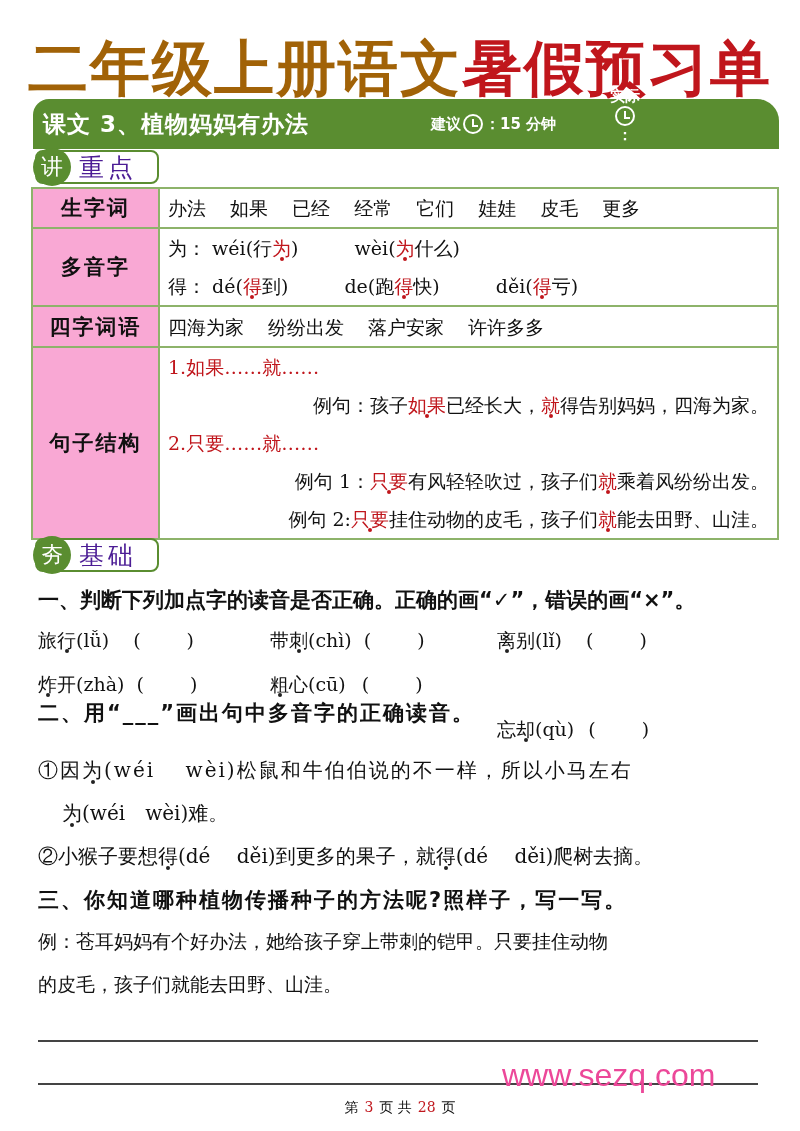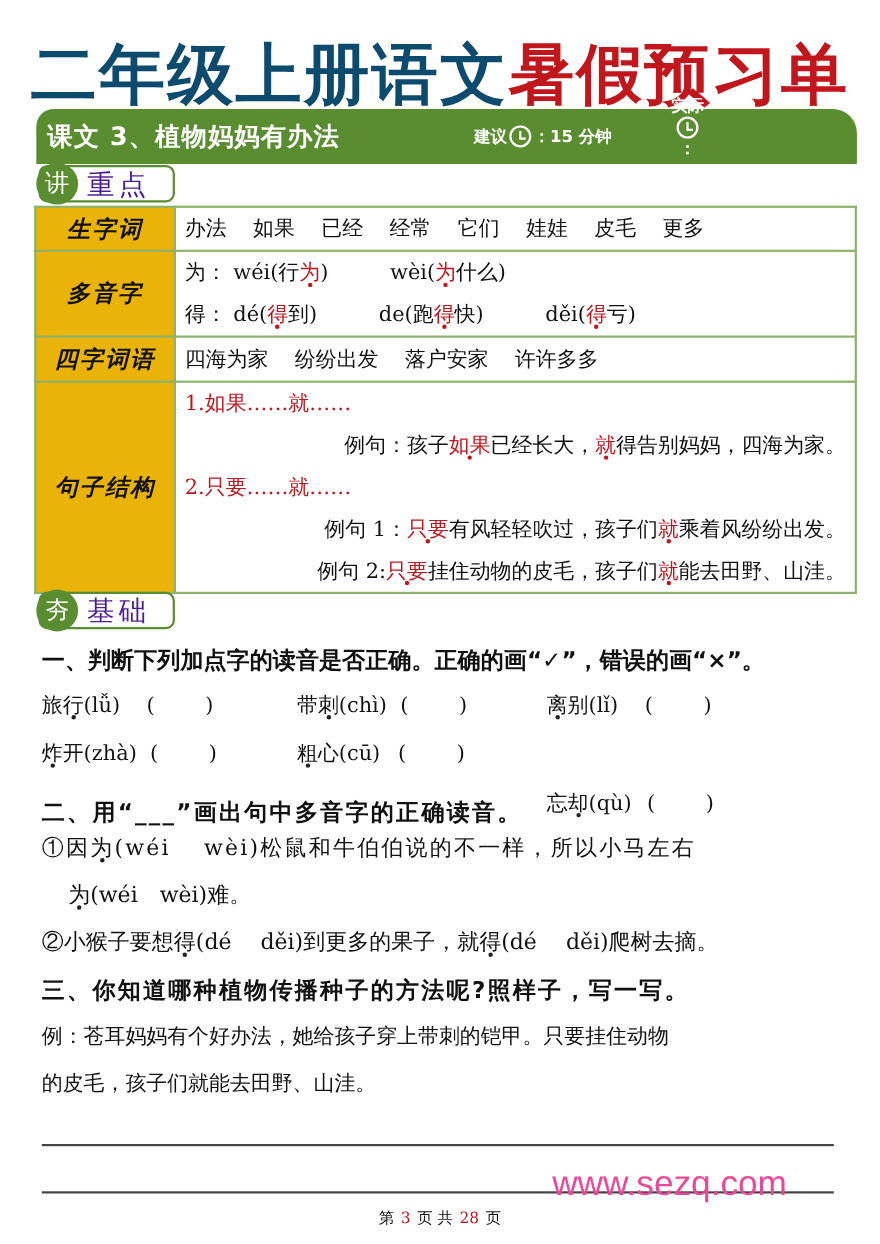--- a/index.html
+++ b/index.html
@@ -4,21 +4,21 @@
 <style>
   * { box-sizing: border-box; margin: 0; padding: 0; }
   html, body { width: 800px; height: 1131px; background: #ffffff; overflow: hidden; }
   body { position: relative; font-family: "DejaVu Sans", sans-serif; color: #111; }
 
   .title {
     position: absolute; top: 28px; left: 0; width: 800px; text-align: center;
     font-family: "DejaVu Serif", serif; font-size: 60px; font-weight: bold;
     letter-spacing: 2px; line-height: 80px; white-space: nowrap;
   }
-  .title .black { color: #0c4a6e; }
+  .title .black { color: #a16207; }
   .title .red { color: #c0161c; }
 
   .lesson-bar {
     position: absolute; top: 99px; left: 33px; width: 746px; height: 50px;
     background: #5a8d30; border-radius: 16px 22px 0 0;
     color: #fff; display: flex; align-items: center;
   }
   .lesson-title { font-size: 23px; font-weight: bold; margin-left: 10px; letter-spacing: 1px; width: 388px; }
   .time-group { display: flex; align-items: center; font-size: 15px; font-weight: bold; }
   .time-group.actual { margin-left: 34px; flex-direction: column; }
@@ -39,22 +39,22 @@
     font-size: 22px; display: flex; align-items: center; justify-content: center;
     margin-left: -4px; font-family: "DejaVu Serif", serif;
   }
   .section-text { color: #4c1d95; font-size: 25px; margin-left: 8px; letter-spacing: 4px; font-family: "DejaVu Serif", serif; }
 
   table.keypoints {
     position: absolute; top: 187px; left: 31px; width: 748px; border-collapse: collapse;
   }
   .keypoints td { border: 2px solid #8db36a; vertical-align: middle; }
   .keypoints td.head {
-    width: 127px; background: #eab308; text-align: center; font-weight: bold;
-    font-size: 21px; letter-spacing: 2px; font-style: italic;
+    width: 127px; background: #f9a8d4; text-align: center; font-weight: bold;
+    font-size: 21px; letter-spacing: 2px;
   }
   .keypoints td.body { padding: 0 8px; font-family: "DejaVu Serif", serif; font-size: 19px; }
   .row-line { line-height: 38px; white-space: nowrap; }
   .words span { margin-right: 18px; }
   .red { color: #c0161c; }
   .dot { position: relative; }
   .dot::after {
     content: ""; position: absolute; left: 50%; bottom: -2px; width: 4px; height: 4px;
     background: #c0161c; border-radius: 50%; margin-left: -2px;
   }
@@ -195,21 +195,21 @@
 </div>
 <div class="judge-item" style="left:270px;top:672px;">
   <span class="dot black-dot">粗</span><span>心</span><span>(cū)</span>
   <span style="margin-left:10px;">(</span><span class="paren-gap"></span><span>)</span>
 </div>
 <div class="judge-item" style="left:497px;top:672px;margin-top:45px;">
   <span>忘</span><span class="dot black-dot">却</span><span>(qù)</span>
   <span style="margin-left:8px;">(</span><span class="paren-gap"></span><span>)</span>
 </div>
 
-<div class="q-title" style="top:724px;letter-spacing:2px;">二、用“___”画出句中多音字的正确读音。</div>
+<div class="q-title" style="top:699px;letter-spacing:2px;">二、用“___”画出句中多音字的正确读音。</div>
 <div class="q-line" style="top:757px;letter-spacing:2px;font-size:20px;">
   <span>①因</span><span class="dot black-dot">为</span><span>(wéi　 wèi)松鼠和牛伯伯说的不一样，所以小马左右</span>
 </div>
 <div class="q-line" style="top:800px;left:62px;font-size:20px;">
   <span class="dot black-dot">为</span><span>(wéi　wèi)难。</span>
 </div>
 <div class="q-line" style="top:843px;font-size:20px;">
   <span>②小猴子要想</span><span class="dot black-dot">得</span><span>(dé　 děi)到更多的果子，就</span><span class="dot black-dot">得</span><span>(dé　 děi)爬树去摘。</span>
 </div>
 

